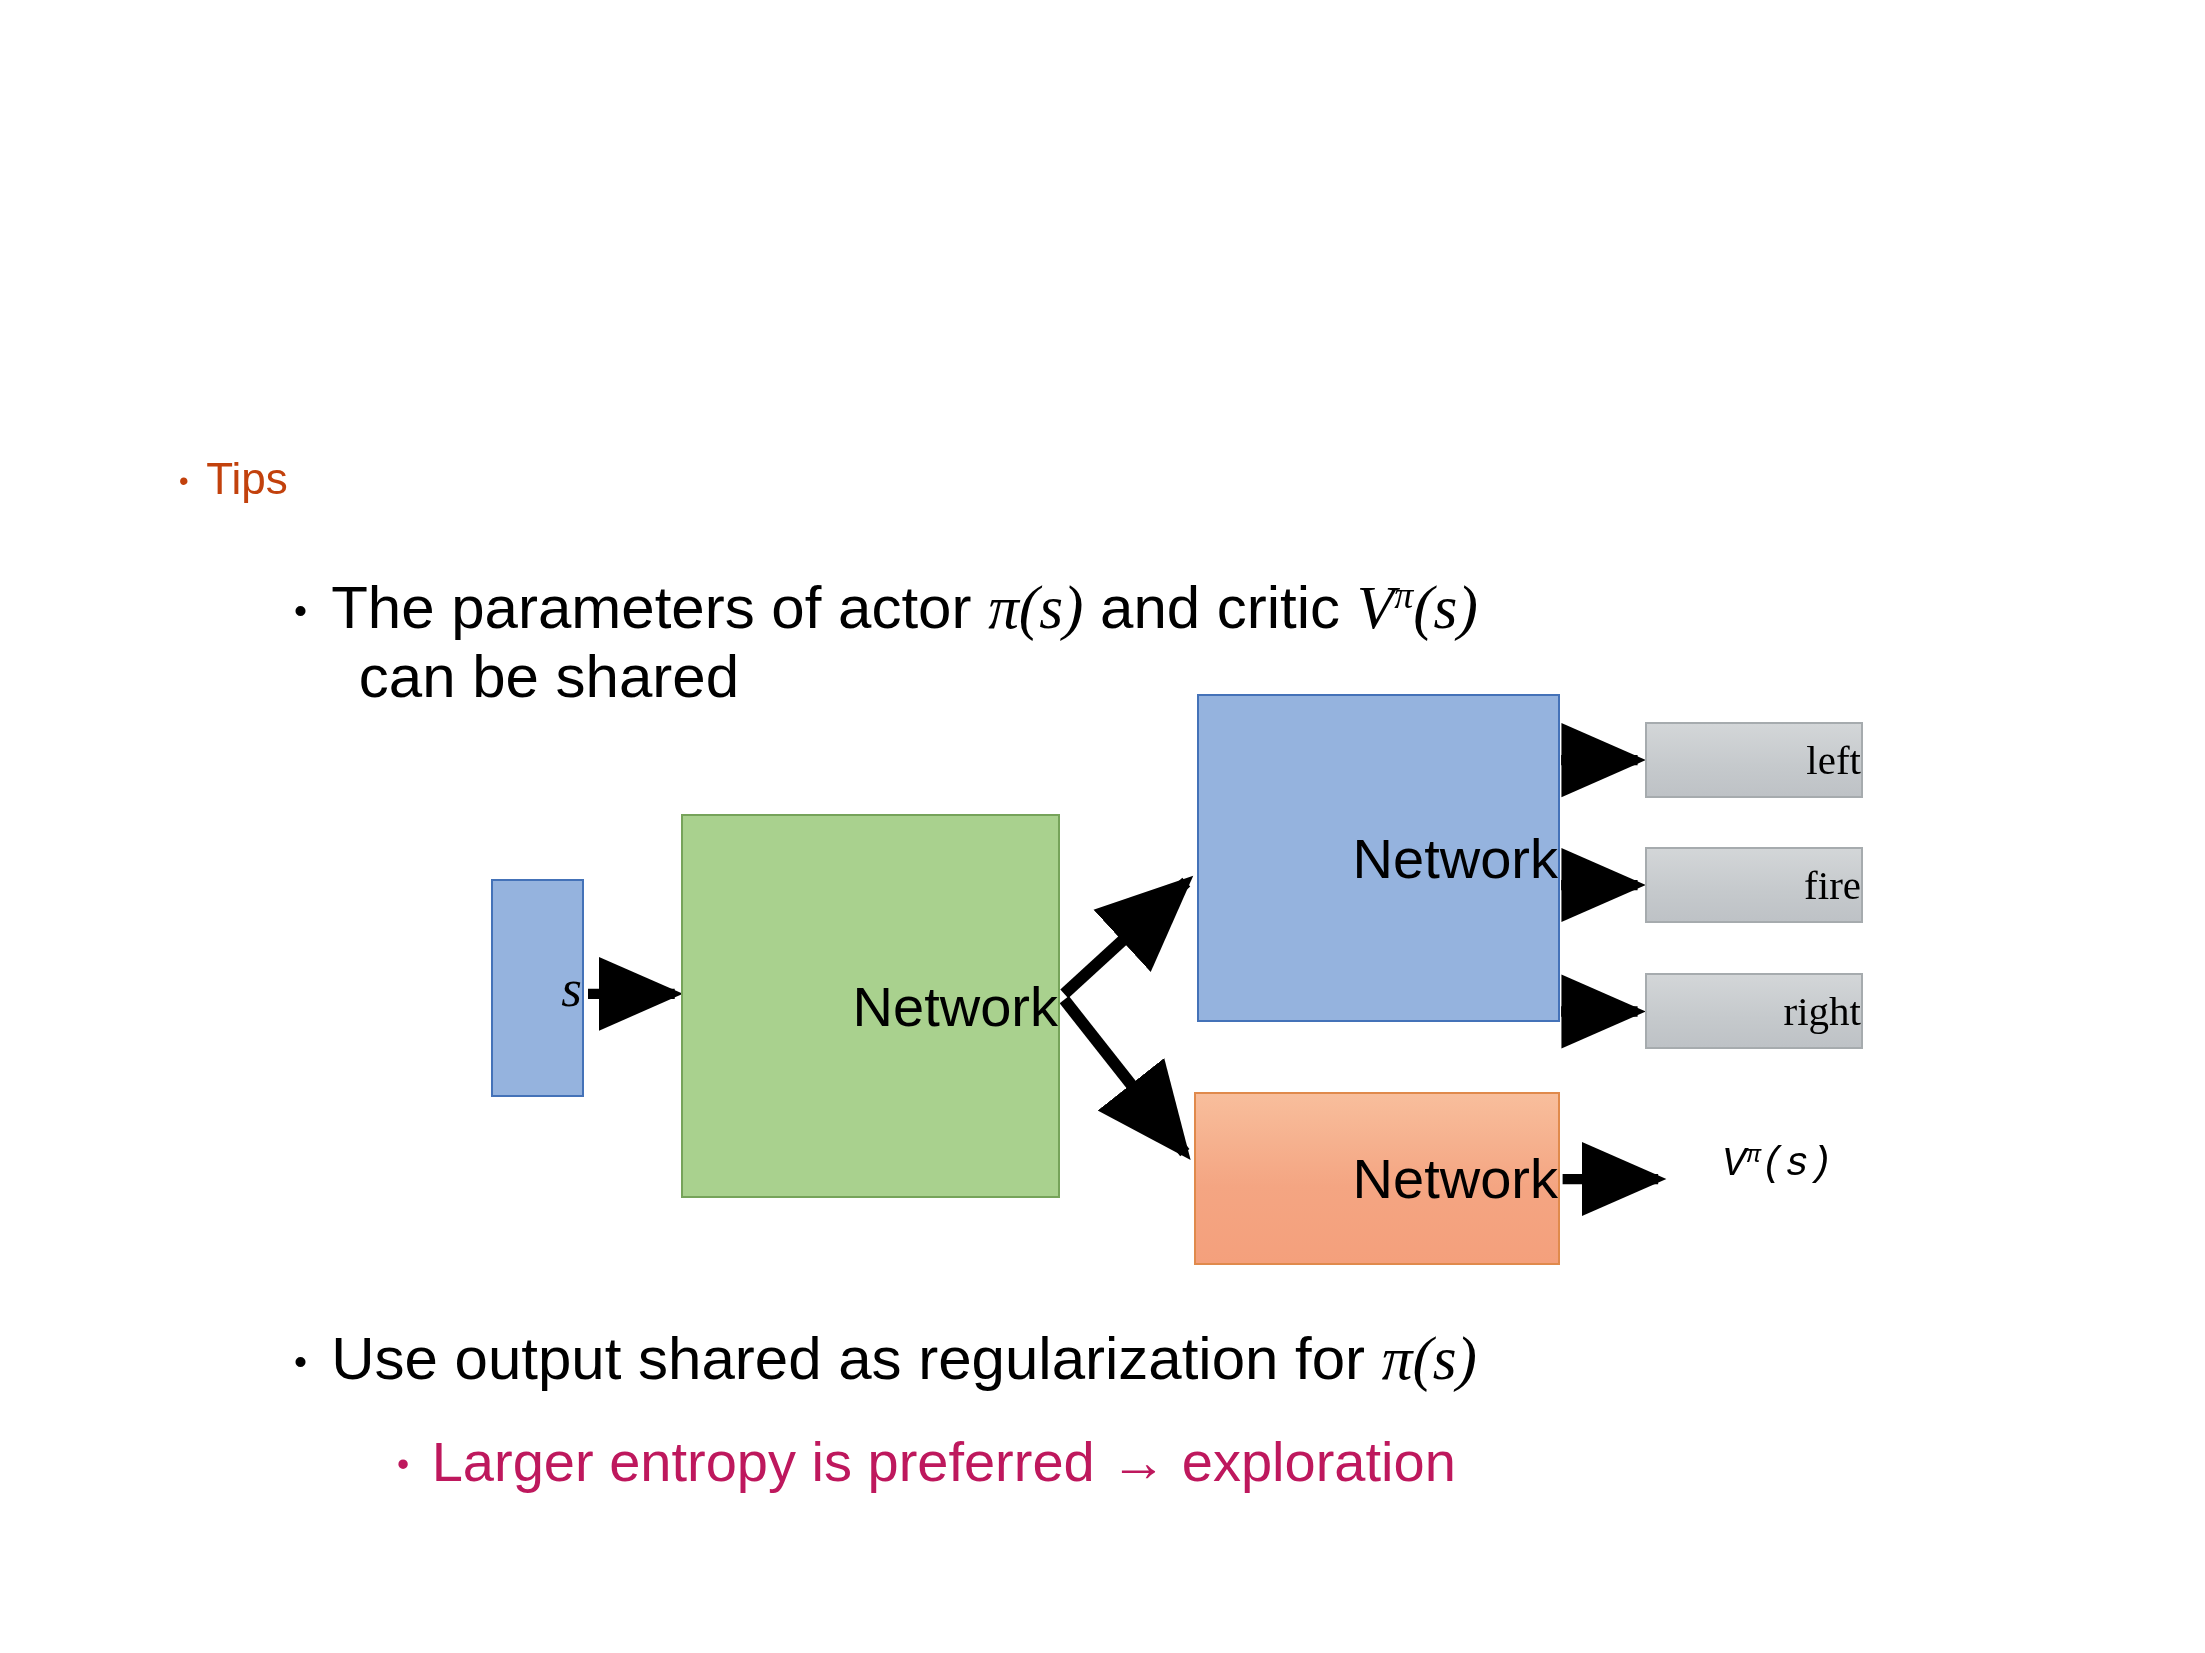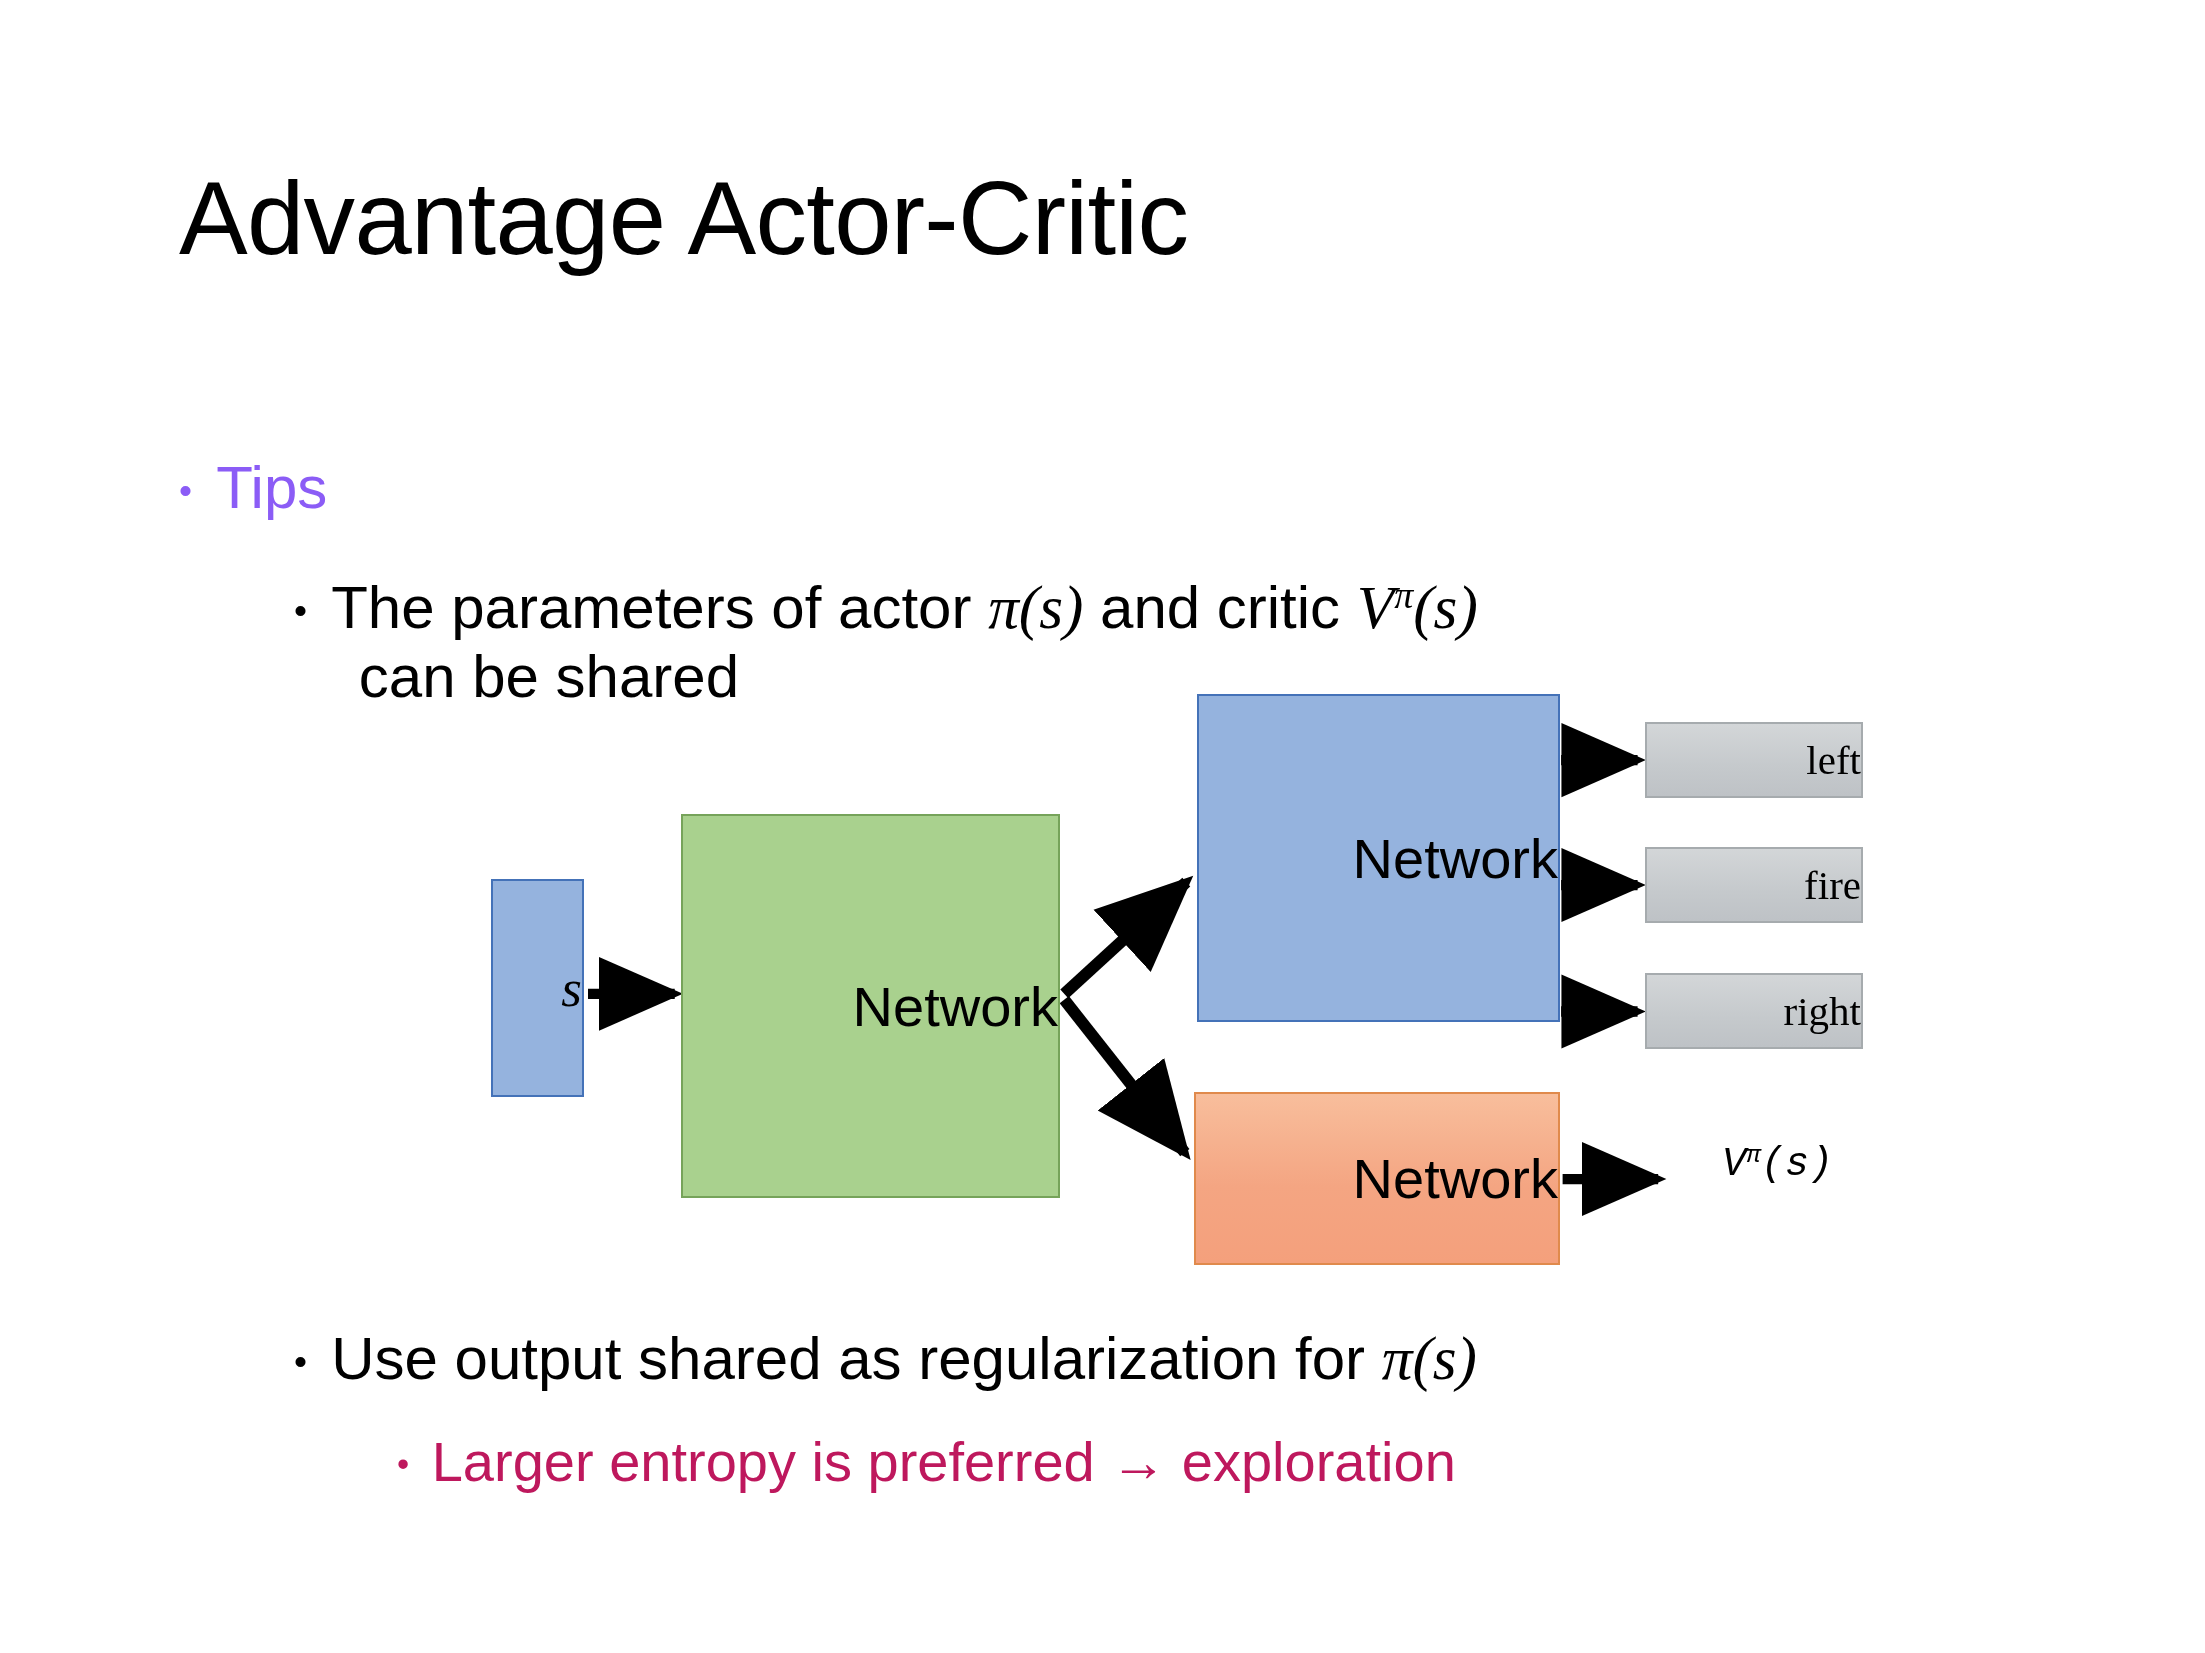--- a/index.html
+++ b/index.html
@@ -33,23 +33,23 @@
     line-height: 1.05;
     font-weight: 400;
     letter-spacing: -0.7px;
     color: #000000;
     white-space: nowrap;
   }
 
   
   .bullet-l1 {
     position: absolute;
-    font-size: 60px;
+    font-size: 44px;
     line-height: 1.12;
-    color: #8b5cf6;
+    color: #c2410c;
     white-space: nowrap;
   }
   .bullet-l2 {
     position: absolute;
     font-size: 60px;
     line-height: 1.15;
     color: #000;
   }
   .bullet-l3 {
     position: absolute;
@@ -143,21 +143,20 @@
     font-style: italic;
     font-size: 40px;
     white-space: nowrap;
   }
 </style>
 </head>
 <body>
 
 <div id="slide">
 
-  <div class="title">Advantage Actor-Critic</div>
 
   <div class="bullet-l1" style="left:179px; top:454px;">
     <span class="dot"></span><span>Tips</span>
   </div>
 
   <div class="bullet-l2" style="left:294px; top:572px; width:1779px;">
     <span class="dot"></span><span>The parameters of actor </span><span class="mth">π(s)</span><span>  and critic </span><span class="mth"><span>V</span><span class="sup">π</span><span>(s)</span></span>
     <div style="margin-left:1.08em;">can be shared</div>
   </div>
 

